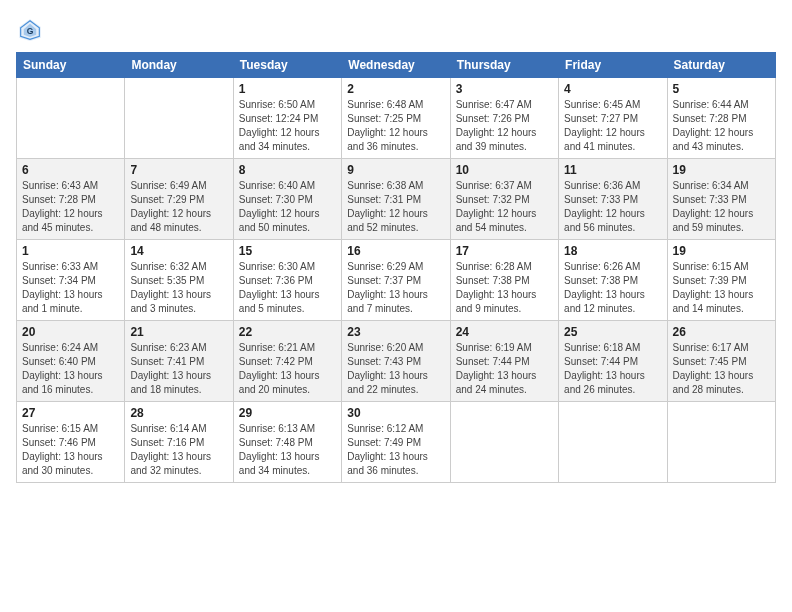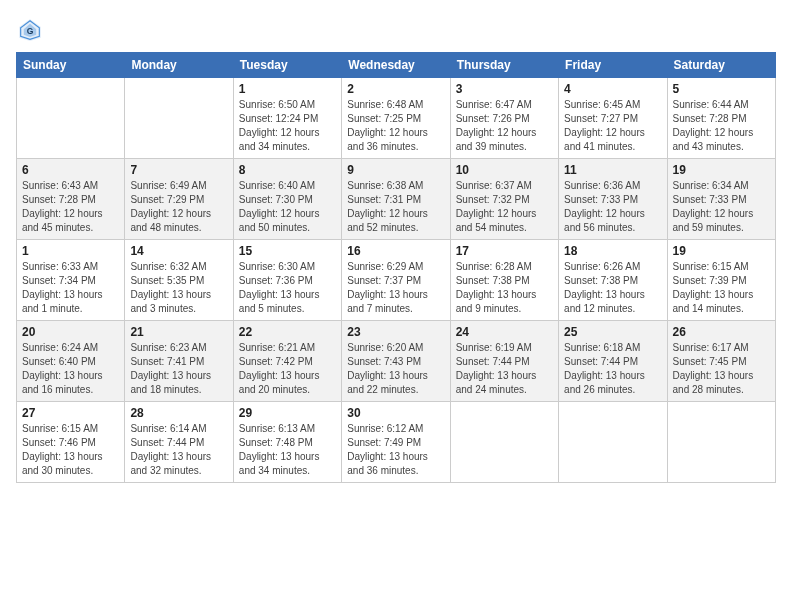--- a/index.html
+++ b/index.html
@@ -278,21 +278,21 @@
       <tr class="row-white">
         <td>
           <span class="day-num">27</span>
           <div class="day-info">Sunrise: 6:15 AM
 Sunset: 7:46 PM
 Daylight: 13 hours and 30 minutes.</div>
         </td>
         <td>
           <span class="day-num">28</span>
           <div class="day-info">Sunrise: 6:14 AM
-Sunset: 7:44 PM
+Sunset: 7:16 PM
 Daylight: 13 hours and 32 minutes.</div>
         </td>
         <td>
           <span class="day-num">29</span>
           <div class="day-info">Sunrise: 6:13 AM
 Sunset: 7:48 PM
 Daylight: 13 hours and 34 minutes.</div>
         </td>
         <td>
           <span class="day-num">30</span>

